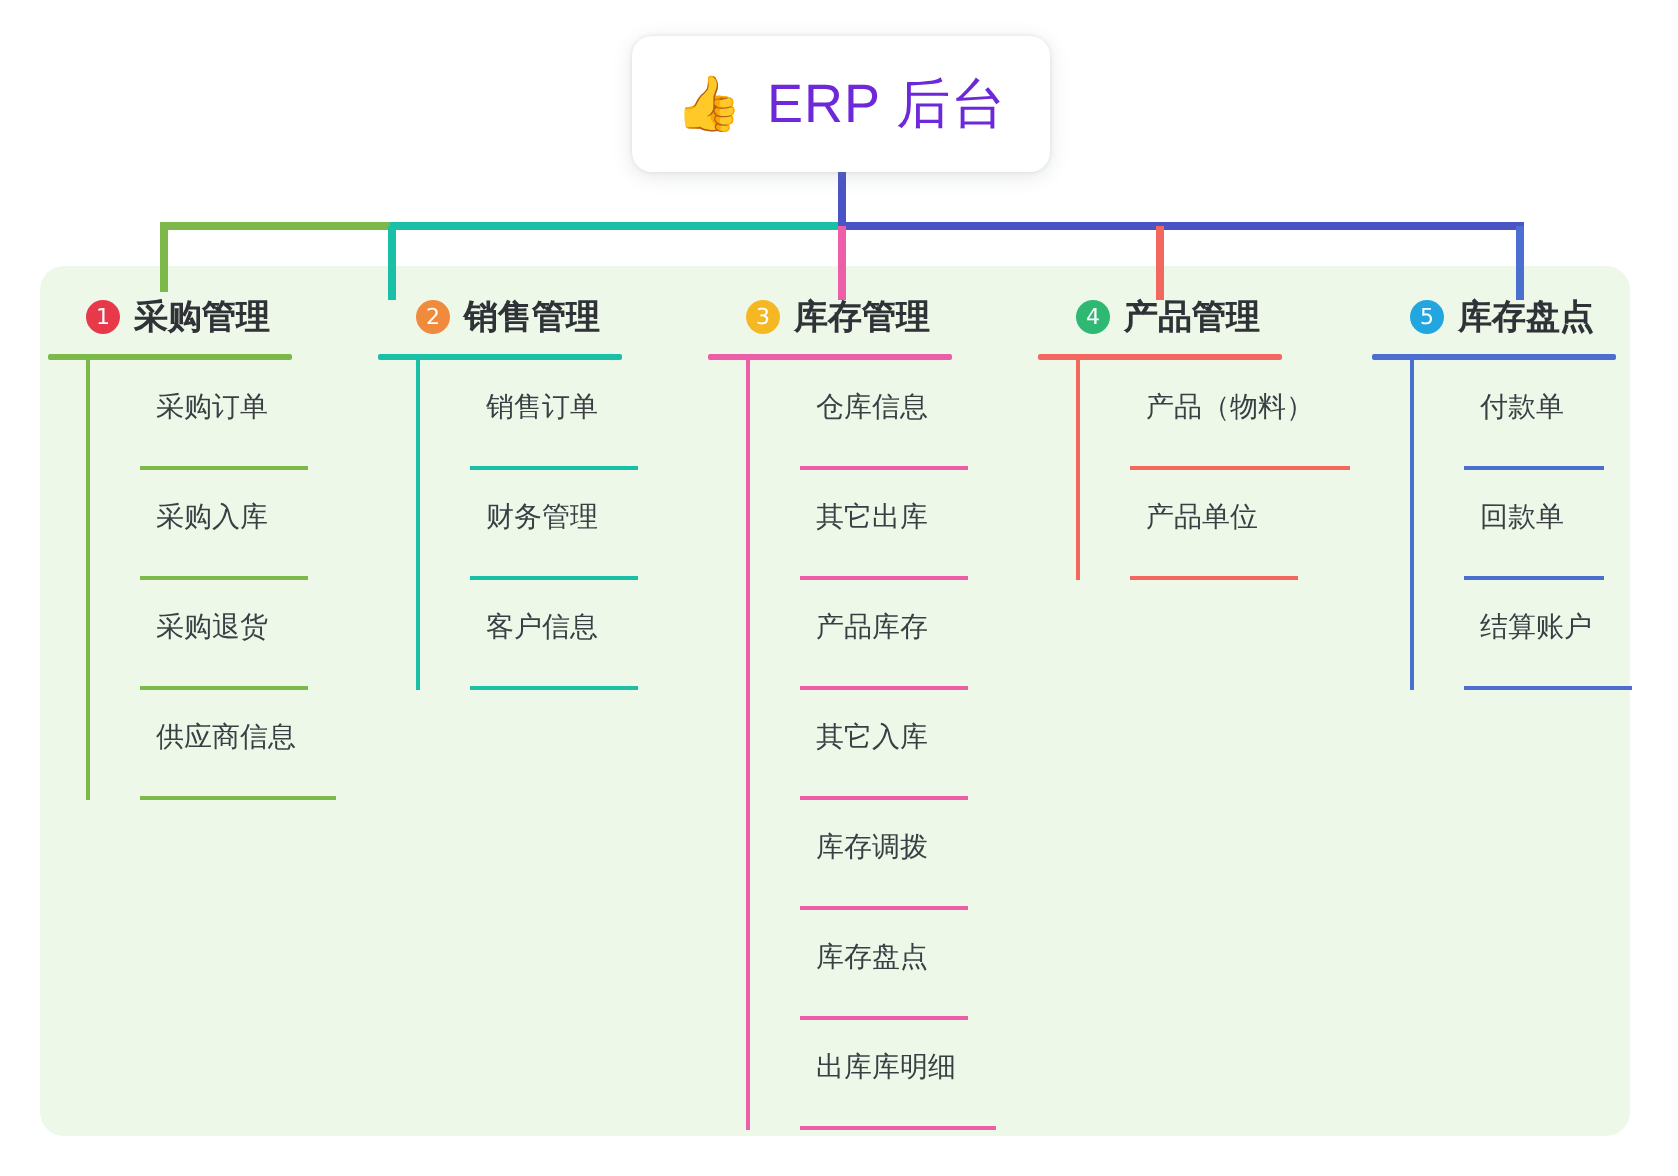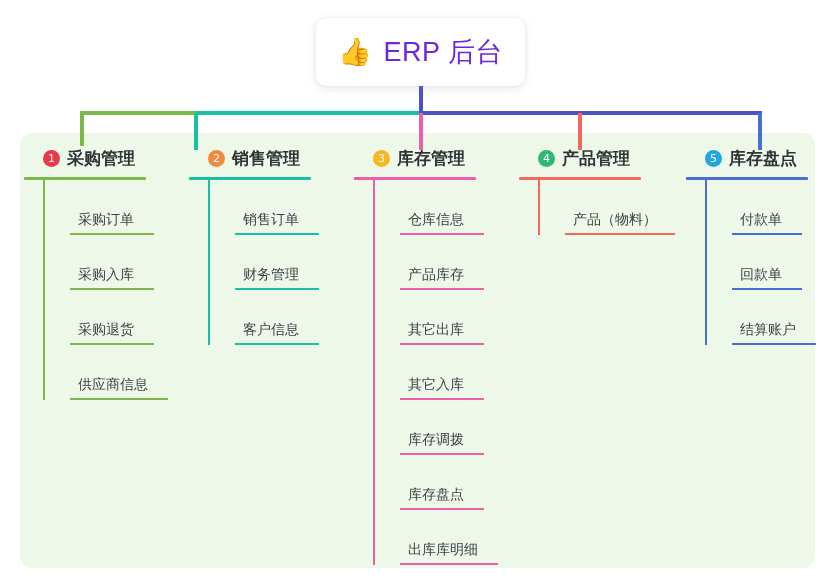--- a/index.html
+++ b/index.html
@@ -125,22 +125,23 @@
     position: relative;
     box-sizing: border-box;
     display: flex;
     align-items: flex-end;
     justify-content: flex-start;
   }
   .child-label {
     font-size: 14px;
     color: #3a3f44;
     white-space: nowrap;
-    padding: 0 8px 9px 8px;
+    padding: 0 8px 23px 8px;
     line-height: 1;
+    font-family: Liberation Serif, serif;
   }
   .child-rule {
     position: absolute;
     left: 0;
     bottom: 0;
     height: 2px;
   }
 
   
   .branch.c1 { left: 24px;  width: 160px; }
@@ -231,25 +232,25 @@
       <span class="badge" style="background: rgb(245, 184, 35);">3</span>
       <span class="branch-label">库存管理</span>
     </div>
     <div class="branch-rule" style="background: rgb(236, 95, 168); width: 122px;"></div>
     <div class="children spine-2">
       <div class="child">
         <span class="child-label">仓库信息</span>
         <span class="child-rule" style="background: rgb(236, 95, 168); width: 84px;"></span>
       </div>
       <div class="child">
+        <span class="child-label">其它出库</span>
+        <span class="child-rule" style="background: rgb(236, 95, 168); width: 84px;"></span>
+      </div>
+      <div class="child">
         <span class="child-label">产品库存</span>
-        <span class="child-rule" style="background: rgb(236, 95, 168); width: 84px;"></span>
-      </div>
-      <div class="child">
-        <span class="child-label">其它出库</span>
         <span class="child-rule" style="background: rgb(236, 95, 168); width: 84px;"></span>
       </div>
       <div class="child">
         <span class="child-label">其它入库</span>
         <span class="child-rule" style="background: rgb(236, 95, 168); width: 84px;"></span>
       </div>
       <div class="child">
         <span class="child-label">库存调拨</span>
         <span class="child-rule" style="background: rgb(236, 95, 168); width: 84px;"></span>
       </div>
@@ -268,20 +269,24 @@
     <div class="branch-header">
       <span class="badge" style="background: rgb(46, 184, 114);">4</span>
       <span class="branch-label">产品管理</span>
     </div>
     <div class="branch-rule" style="background: rgb(242, 104, 95); width: 122px;"></div>
     <div class="children spine-3">
       <div class="child">
         <span class="child-label">产品（物料）</span>
         <span class="child-rule" style="background: rgb(242, 104, 95); width: 110px;"></span>
       </div>
+      <div class="child">
+        <span class="child-label">产品单位</span>
+        <span class="child-rule" style="background: rgb(242, 104, 95); width: 84px;"></span>
+      </div>
     </div>
   </div>
 
   <div class="branch c5">
     <div class="branch-header">
       <span class="badge" style="background: rgb(34, 166, 224);">5</span>
       <span class="branch-label">库存盘点</span>
     </div>
     <div class="branch-rule" style="background: rgb(74, 111, 208); width: 122px;"></div>
     <div class="children spine-4">

